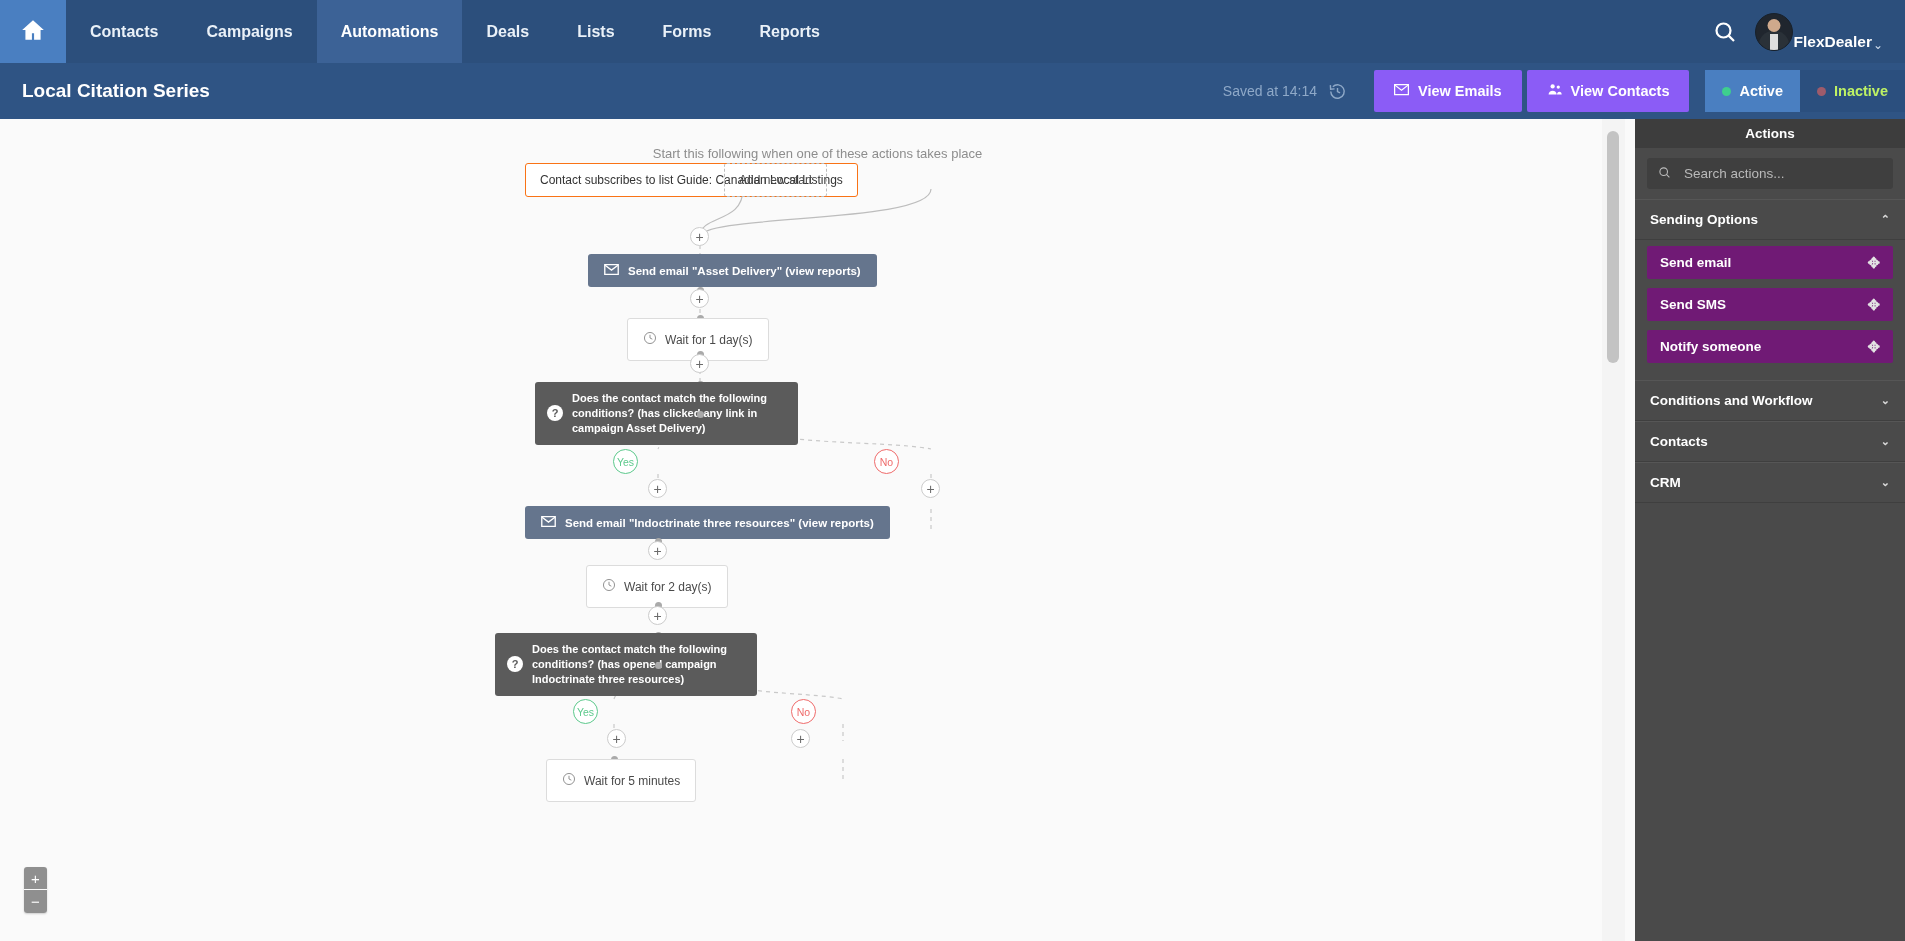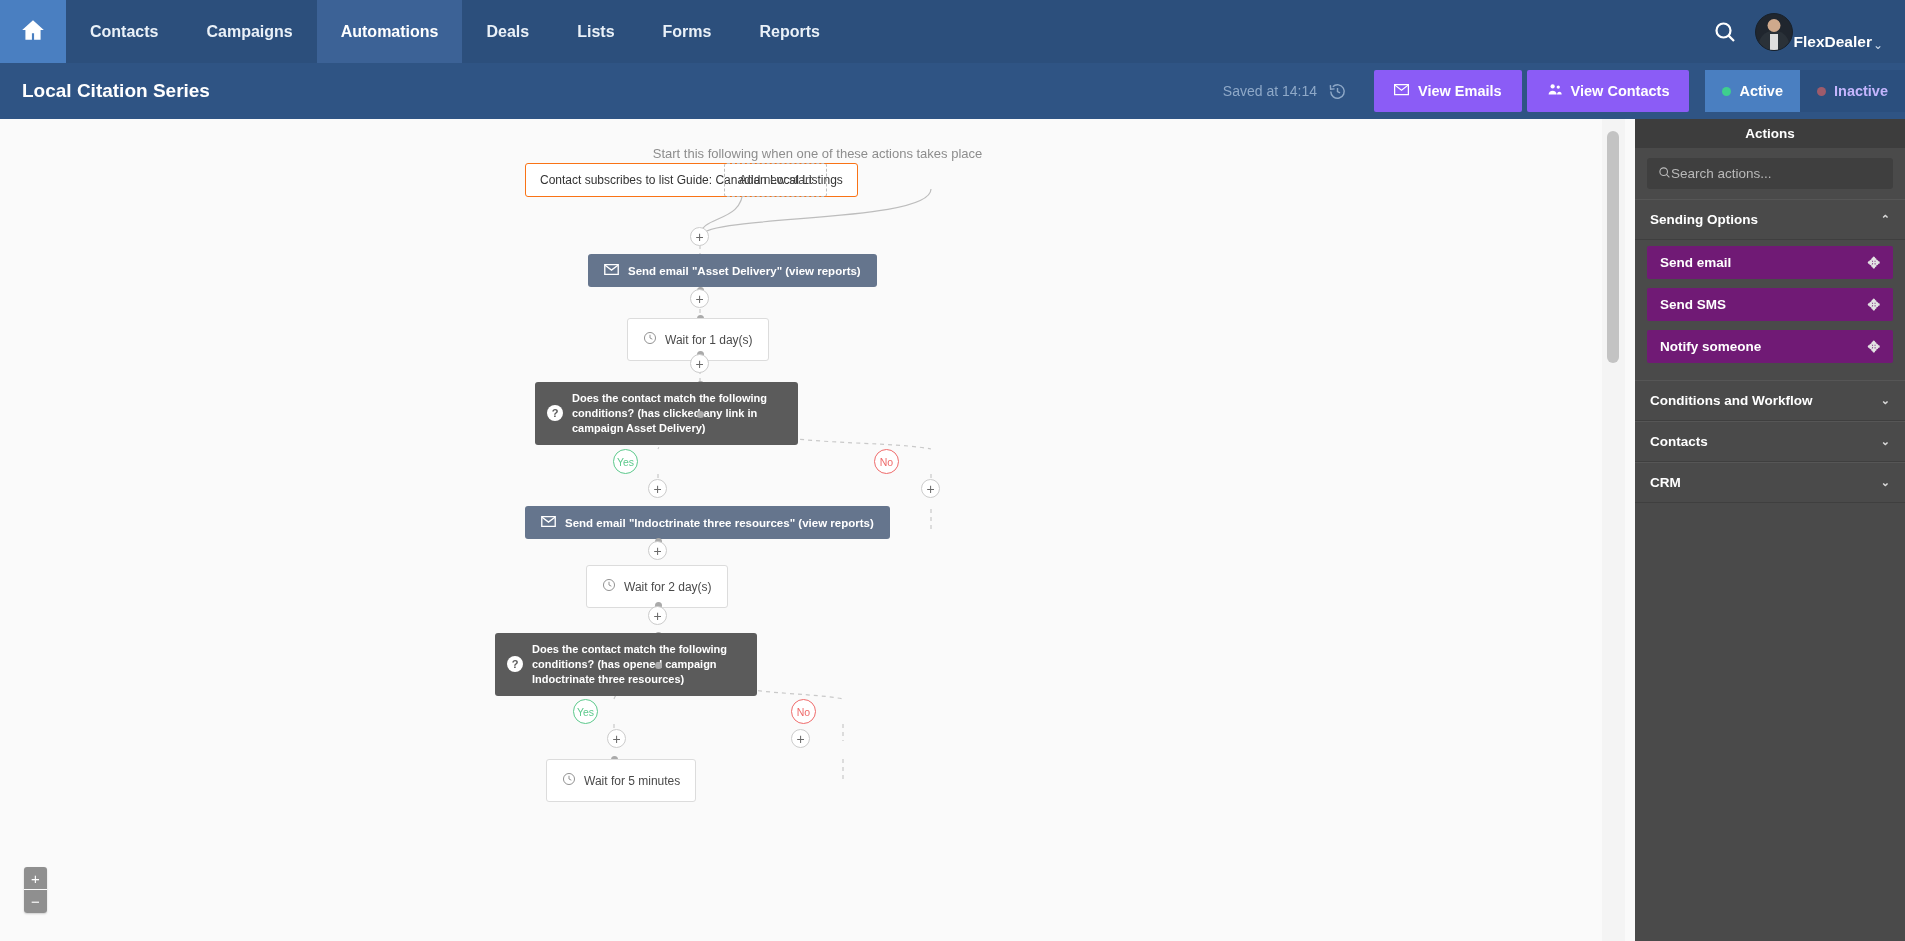--- a/index.html
+++ b/index.html
@@ -75,21 +75,21 @@
     font-size: 14.5px; font-weight: bold; cursor: pointer;
     margin: 7px 0 7px 5px; border-radius: 2px;
   }
   .hbtn svg { width: 15px; height: 15px; fill: #ffffff; }
   .toggle-group { display: flex; align-items: stretch; margin: 7px 0 7px 16px; }
   .tgl {
     display: flex; align-items: center; gap: 8px;
     padding: 0 17px; font-size: 14.5px; font-weight: bold; cursor: pointer;
   }
   .tgl.on { background: #4a7fc1; color: #ffffff; }
-  .tgl.off { background: #2b4f7e; color: #c4b5fd; }
+  .tgl.off { background: #2b4f7e; color: #bef264; }
   .dot { width: 9px; height: 9px; border-radius: 50%; display:block; }
 
   
   .body-wrap { display: flex; height: 822px; position: relative; }
 
   
   .canvas {
     flex: 1; position: relative; background: #fafafa;
     overflow: hidden;
   }
@@ -186,21 +186,21 @@
     width: 270px; background: #4a4a4a; display: flex; flex-direction: column;
   }
   .actions-title {
     height: 29px; background: #3d3d3d; color: #ffffff;
     font-size: 13.5px; font-weight: bold;
     display: flex; align-items: center; justify-content: center;
   }
   .search-row { padding: 10px 12px; background: #4a4a4a; }
   .search-box {
     background: #3f3f3f; border-radius: 3px; height: 31px;
-    display: flex; align-items: center; gap: 0; padding: 0 11px;
+    display: flex; align-items: center; gap: 13px; padding: 0 11px;
     cursor: text;
   }
   .search-box svg { width: 13px; height: 13px; stroke: #bdbdbd; fill: none; stroke-width: 2; }
   .search-box input {
     border: none; background: transparent; outline: none;
     color: #d5d5d5; font-size: 13.5px; width: 100%;
     font-family: "Liberation Sans", sans-serif;
   }
   .search-box input::placeholder { color: #b9b9b9; }
 

